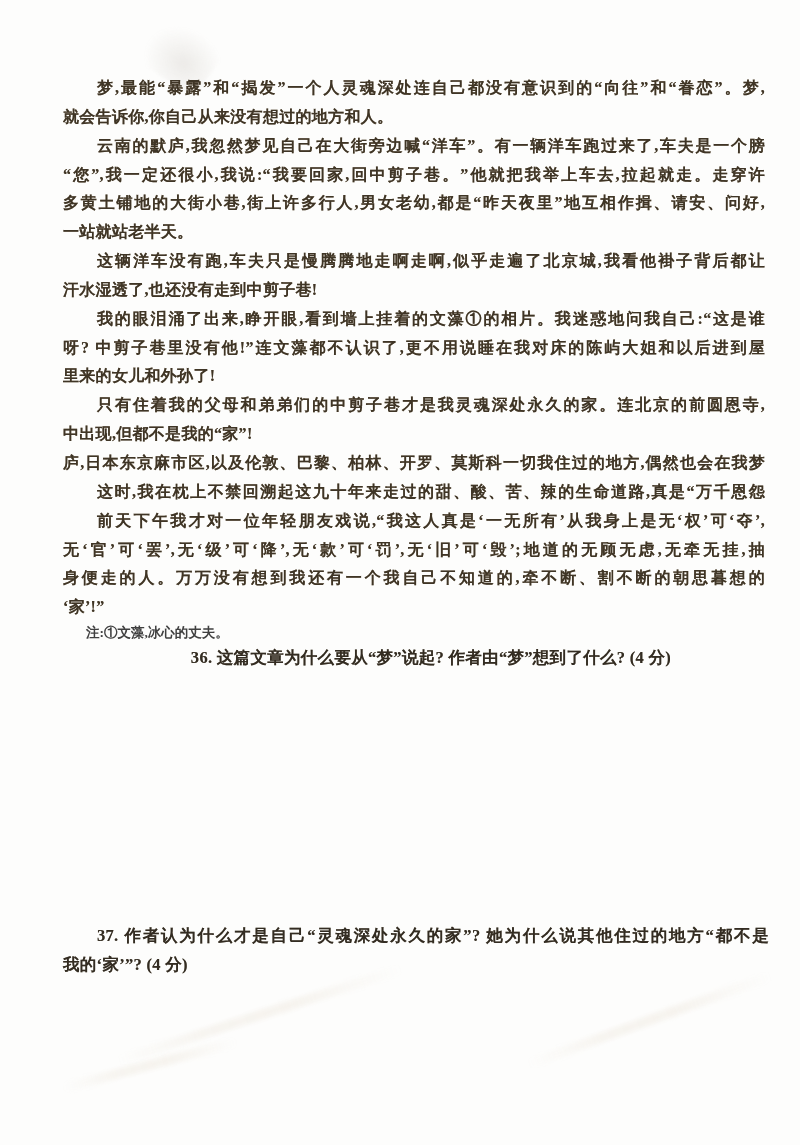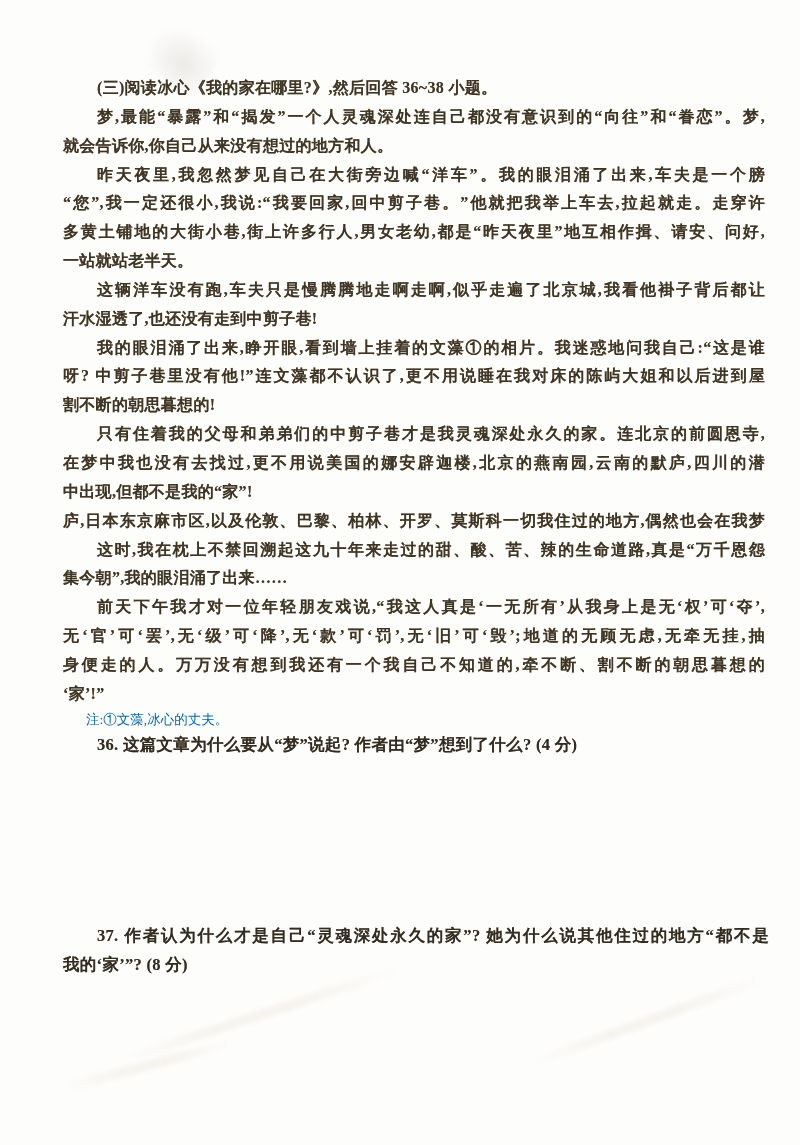--- a/index.html
+++ b/index.html
@@ -20,32 +20,32 @@
     font-size:16px;font-weight:600;
     letter-spacing:0.3px;
     white-space:normal;
     overflow:hidden;
     text-shadow:0 0 0.5px rgba(96,72,38,0.55);
   }
   .ind{text-indent:34px;}
   .j{text-align:justify;text-align-last:justify;text-justify:inter-character;}
   .note{
     height:21px;line-height:21px;
-    font-size:13.5px;font-weight:400;
+    font-size:13.5px;font-weight:700;
     padding-left:23px;
-    color:#0369a1;
+    color:#404040;
   }
   .q{
     height:29px;line-height:29px;
     font-size:16.5px;font-weight:700;
     color:#332c22;
     letter-spacing:0.3px;
     text-shadow:0 0 0.5px rgba(70,55,30,0.5);
   }
-  .q.ind{text-indent:34px;}
+  .q.ind{text-indent:34px;text-align:center;}
   .q37block{
     position:absolute;left:63px;top:921px;width:706px;
   }
   
   .smudge-top{
     position:absolute;left:146px;top:26px;width:70px;height:58px;
     background:radial-gradient(ellipse at 60% 60%, rgba(150,140,128,0.16), rgba(150,140,128,0) 70%);
     filter:blur(1.5px);
     transform:rotate(35deg);
   }
@@ -59,53 +59,50 @@
   .s3{left:60px;top:1060px;width:180px;transform:rotate(-15deg);}
 </style>
 </head>
 <body>
 
 <div class="page">
 
   <div class="smudge-top"></div>
 
   <div class="content">
-    <div class="ln ind">(三)阅读冰心《我的家在哪里?》,然后回答 36~38 小题。</div>
 
     <div class="ln ind j">梦,最能“暴露”和“揭发”一个人灵魂深处连自己都没有意识到的“向往”和“眷恋”。梦,</div>
     <div class="ln">就会告诉你,你自己从来没有想过的地方和人。</div>
-    <div class="ln ind j">昨天夜里,我忽然梦见自己在大街旁边喊“洋车”。我的眼泪涌了出来,车夫是一个膀</div>
+    <div class="ln ind j">云南的默庐,我忽然梦见自己在大街旁边喊“洋车”。有一辆洋车跑过来了,车夫是一个膀</div>
     <div class="ln j">“您”,我一定还很小,我说:“我要回家,回中剪子巷。”他就把我举上车去,拉起就走。走穿许</div>
     <div class="ln j">多黄土铺地的大街小巷,街上许多行人,男女老幼,都是“昨天夜里”地互相作揖、请安、问好,</div>
     <div class="ln">一站就站老半天。</div>
     <div class="ln ind j">这辆洋车没有跑,车夫只是慢腾腾地走啊走啊,似乎走遍了北京城,我看他褂子背后都让</div>
     <div class="ln">汗水湿透了,也还没有走到中剪子巷!</div>
     <div class="ln ind j">我的眼泪涌了出来,睁开眼,看到墙上挂着的文藻①的相片。我迷惑地问我自己:“这是谁</div>
     <div class="ln j">呀? 中剪子巷里没有他!”连文藻都不认识了,更不用说睡在我对床的陈屿大姐和以后进到屋</div>
-    <div class="ln">割不断的朝思暮想的!</div>
+    <div class="ln">里来的女儿和外孙了!</div>
     <div class="ln ind j">只有住着我的父母和弟弟们的中剪子巷才是我灵魂深处永久的家。连北京的前圆恩寺,</div>
-    <div class="ln j">在梦中我也没有去找过,更不用说美国的娜安辟迦楼,北京的燕南园,云南的默庐,四川的潜</div>
     <div class="ln">中出现,但都不是我的“家”!</div>
     <div class="ln j">庐,日本东京麻市区,以及伦敦、巴黎、柏林、开罗、莫斯科一切我住过的地方,偶然也会在我梦</div>
     <div class="ln ind j">这时,我在枕上不禁回溯起这九十年来走过的甜、酸、苦、辣的生命道路,真是“万千恩怨</div>
-    <div class="ln">集今朝”,我的眼泪涌了出来……</div>
     <div class="ln ind j">前天下午我才对一位年轻朋友戏说,“我这人真是‘一无所有’从我身上是无‘权’可‘夺’,</div>
     <div class="ln j">无‘官’可‘罢’,无‘级’可‘降’,无‘款’可‘罚’,无‘旧’可‘毁’;地道的无顾无虑,无牵无挂,抽</div>
     <div class="ln j">身便走的人。万万没有想到我还有一个我自己不知道的,牵不断、割不断的朝思暮想的</div>
     <div class="ln">‘家’!”</div>
 
     <div class="note">注:①文藻,冰心的丈夫。</div>
 
     <div class="q ind">36. 这篇文章为什么要从“梦”说起? 作者由“梦”想到了什么? (4 分)</div>
   </div>
 
   <div style="position:absolute;left:63px;top:795px;width:702px;height:120px;"></div>
 
   <div class="q37block">
     <div class="q ind j">37. 作者认为什么才是自己“灵魂深处永久的家”? 她为什么说其他住过的地方“都不是</div>
-    <div class="q">我的‘家’”? (8 分)</div>
+    <div class="q">我的‘家’”? (4 分)</div>
   </div>
 
   <div class="streak s1"></div>
   <div class="streak s2"></div>
   <div class="streak s3"></div>
 
 </div>
 
 </body></html>

